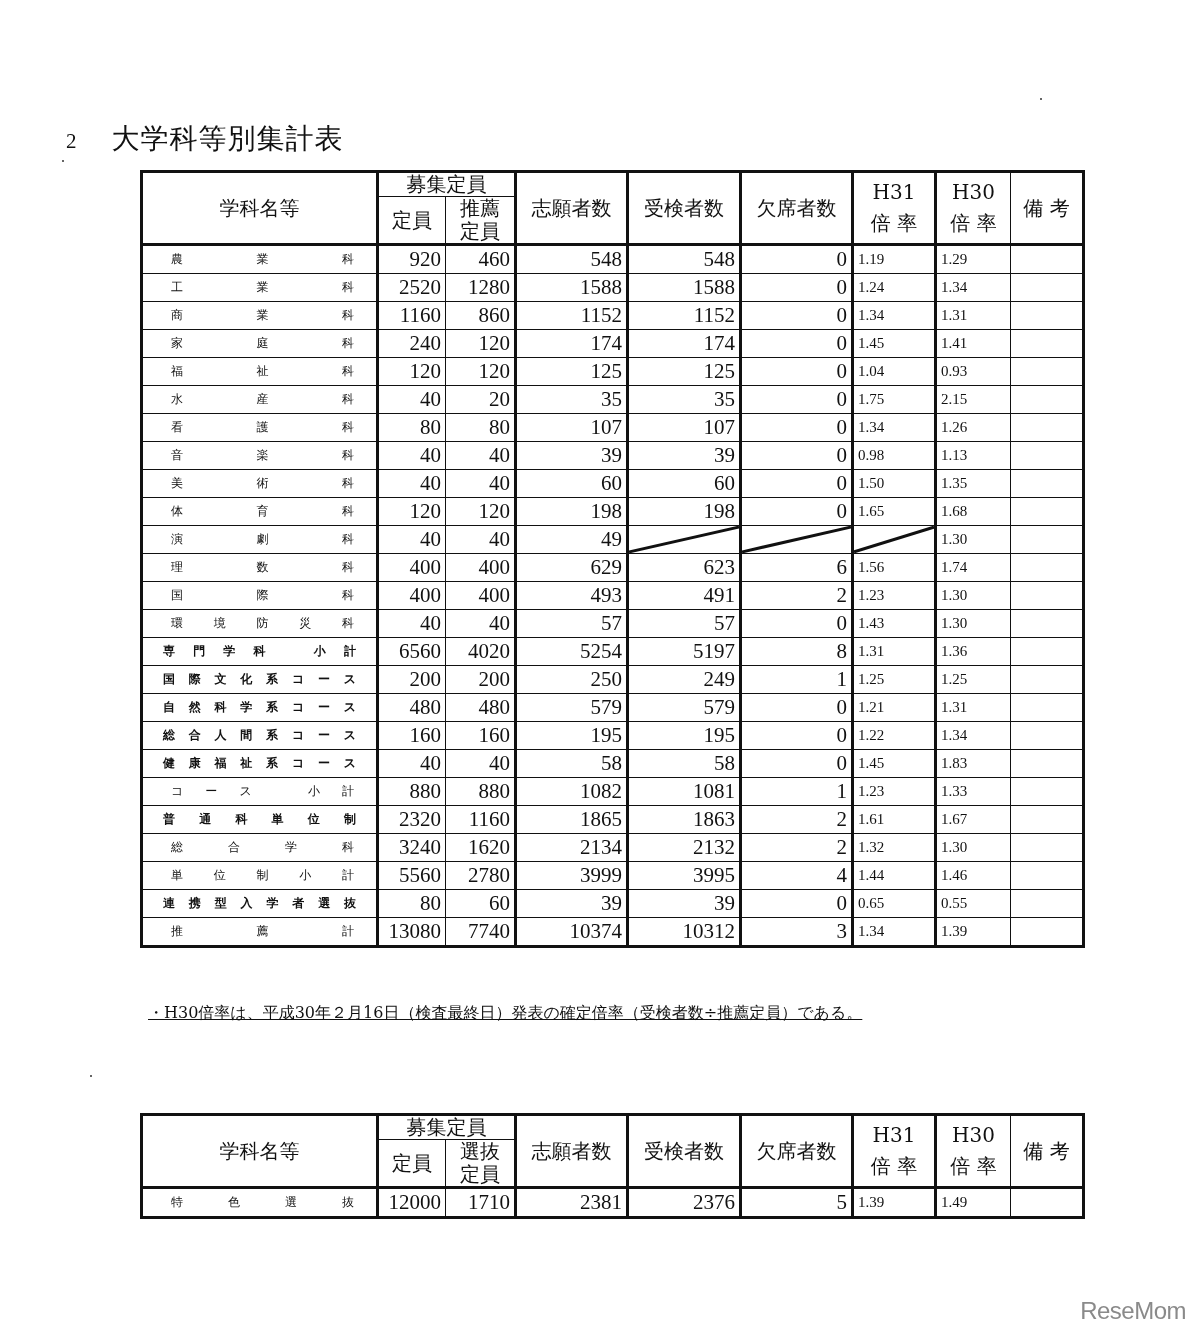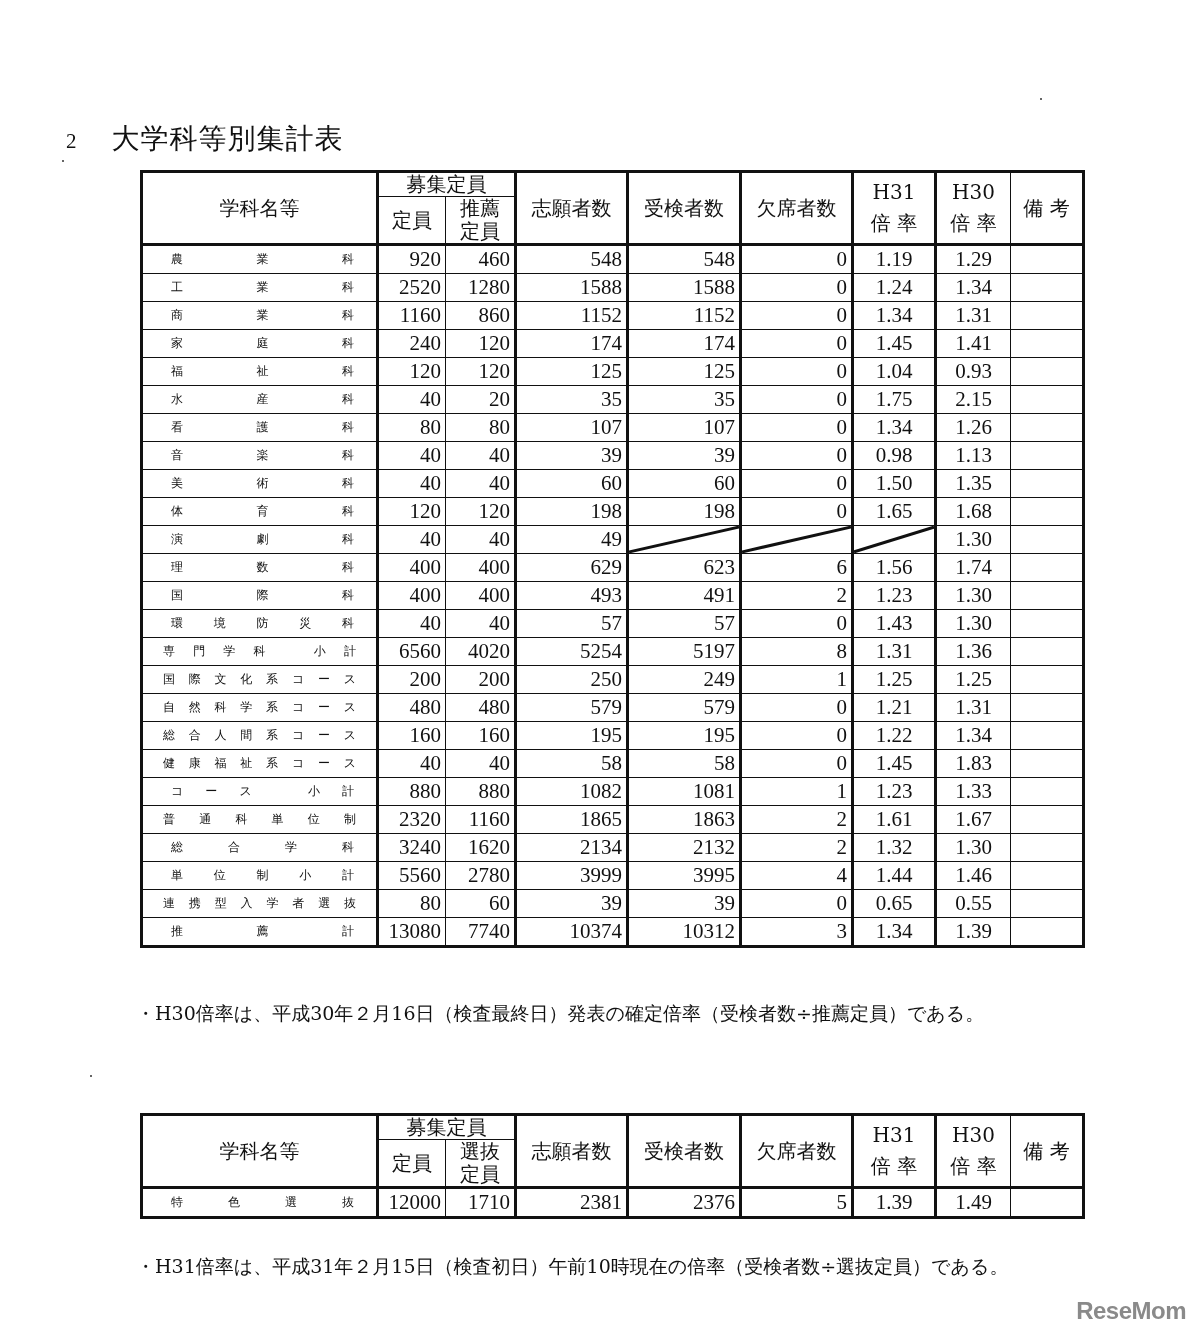--- a/index.html
+++ b/index.html
@@ -16,36 +16,36 @@
     position:absolute; border-collapse:collapse; table-layout:fixed;
     font-size:20px; border:3px solid #111;
   }
   table.grid td, table.grid th {
     border:1.5px solid #111; padding:0 4px; font-weight:normal; overflow:hidden; white-space:nowrap;
   }
   table.grid th { text-align:center; vertical-align:middle; line-height:1.15; }
   .thick-l { border-left:3px solid #111 !important; }
   .thick-b td { border-bottom:3px solid #111; }
   .num { text-align:right; font-family:"Liberation Serif","DejaVu Serif",serif; font-size:21px; }
-  .rate { text-align:center; font-family:"Liberation Serif","DejaVu Serif",serif; font-size:21px; }
+  .rate { text-align:left; font-family:"Liberation Serif","DejaVu Serif",serif; font-size:15px; }
   .name { text-align:justify; text-align-last:justify; padding:0 22px 0 28px !important; font-size:12px; }
-  .name.tight { padding:0 20px 0 20px !important; }
+  .name.tight { padding:0 20px 0 20px !important;font-weight:bold; }
   td.slash { position:relative; }
   td.slash svg { position:absolute; left:0; top:0; width:100%; height:100%; }
   #t1 { left:140px; top:170px; }
   #t1 tr.body td { height:27px; }
   #t2 { left:140px; top:1113px; }
   #t2 tr.body td { height:27px; }
-  .notes { position:absolute; left:136px; font-size:19px; line-height:30px; }
+  .notes { position:absolute; left:148px; font-size:16px; line-height:30px;text-decoration:underline; }
   .notes div { white-space:nowrap; }
   #n1 { top:998px; }
   #n2 { top:1251px; }
   .watermark {
     position:absolute; right:14px; bottom:6px; font-family:"Liberation Sans",sans-serif;
-    font-weight:bold; font-size:24px; color:#8a8a8a; letter-spacing:-0.5px;
+    font-weight:normal; font-size:24px; color:#8a8a8a; letter-spacing:-0.5px;
   }
   .dot { position:absolute; width:2px; height:2px; background:#666; }
 </style>
 </head>
 <body>
 
 <div class="title">
   <span class="num">2</span><span>大学科等別集計表</span>
 </div>
 
@@ -427,19 +427,18 @@
         <td class="num thick-l">2376</td>
         <td class="num thick-l">5</td>
         <td class="rate thick-l">1.39</td>
         <td class="rate thick-l">1.49</td>
         <td class=""></td>
       </tr>
     </tbody>
 </table>
 
 <div class="notes" id="n2">
-  <div>・H31倍率は、平成31年２月15日（検査初日）午前10時現在の倍率（受検者数÷選抜定員）である。</div>
 </div>
 
 <div class="watermark">ReseMom</div>
 <div class="dot" style="left:1040px;top:98px"></div>
 <div class="dot" style="left:62px;top:160px"></div>
 <div class="dot" style="left:90px;top:1075px"></div>
 
 </body></html>

